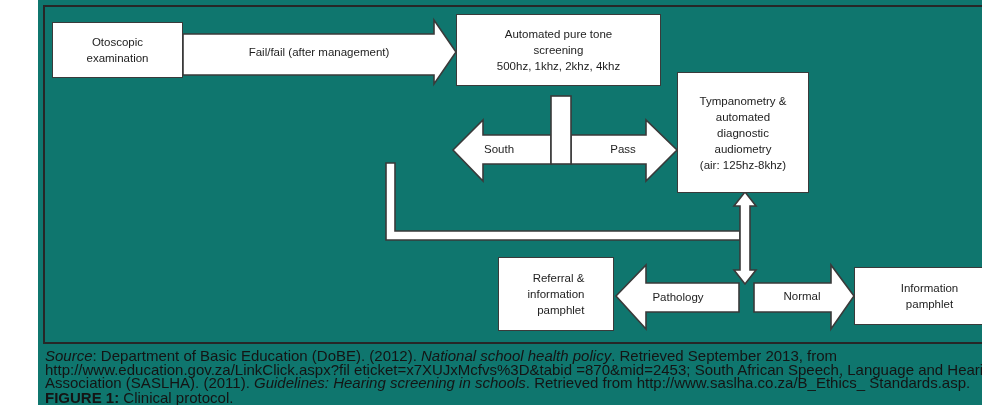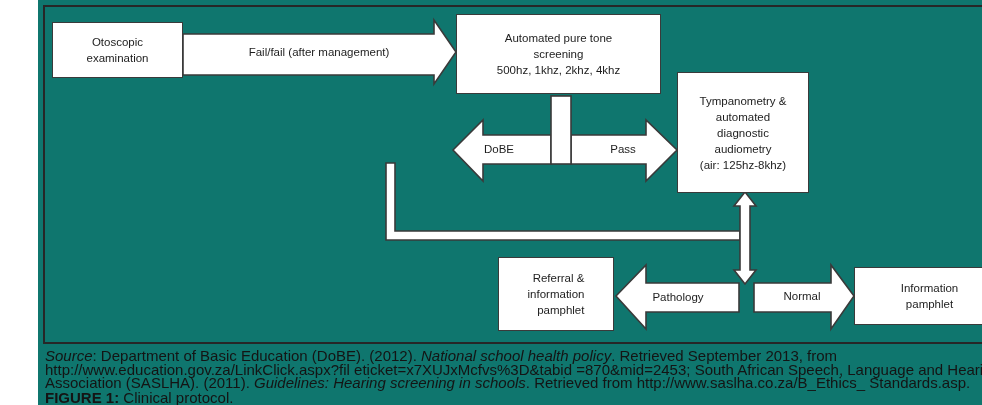--- a/index.html
+++ b/index.html
@@ -52,40 +52,40 @@
     <polygon class="shape" points="578,296 608,265 608,283 701,283 701,312 608,312 608,329"></polygon>
 
     <polygon class="shape" points="716,283 793,283 793,265 816,296 793,329 793,312 716,312"></polygon>
 
     <polygon class="shape" points="707,192 718,206 712,206 712,270 718,270 707,284 696,270 702,270 702,206 696,206"></polygon>
   </svg>
 
   <div class="node" style="left:14px; top:22px; width:131px; height:56px;">Otoscopic
 examination</div>
 
-  <div class="node" style="left:418px; top:14px; width:205px; height:80px;">Automated pure tone
+  <div class="node" style="left:418px; top:14px; width:205px; height:72px;">Automated pure tone
 screening
 500hz, 1khz, 2khz, 4khz</div>
 
 
   <div class="node" style="left:639px; top:72px; width:132px; height:121px;">Tympanometry &amp;
 automated
 diagnostic
 audiometry
 (air: 125hz-8khz)</div>
 
   <div class="node" style="left:460px; top:257px; width:116px; height:74px;text-align:right;">Referral &amp;
 information
 pamphlet</div>
 
   <div class="node" style="left:816px; top:267px; width:151px; height:58px;">Information
 pamphlet</div>
 
   <div class="lbl" style="left:281px; top:52px;">Fail/fail (after management)</div>
-  <div class="lbl" style="left:461px; top:149px;">DoBE</div>
+  <div class="lbl" style="left:461px; top:149px;">South</div>
   <div class="lbl" style="left:585px; top:149px;">Pass</div>
   <div class="lbl" style="left:640px; top:297px;">Pathology</div>
   <div class="lbl" style="left:764px; top:296px;">Normal</div>
 
   <p class="source-note"><span class="it">Source</span><span>: Department of Basic Education (DoBE). (2012). </span><span class="it">National school health policy</span><span>. Retrieved September 2013, from http://www.education.gov.za/LinkClick.aspx?fil eticket=x7XUJxMcfvs%3D&amp;tabid =870&amp;mid=2453; South African Speech, Language and Hearing Association (SASLHA). (2011). </span><span class="it">Guidelines: Hearing screening in schools</span><span>. Retrieved from http://www.saslha.co.za/B_Ethics_ Standards.asp.</span></p>
 
   <p class="fig-caption"><span class="b">FIGURE 1:</span><span> Clinical protocol.</span></p>
 
 </div>
 

